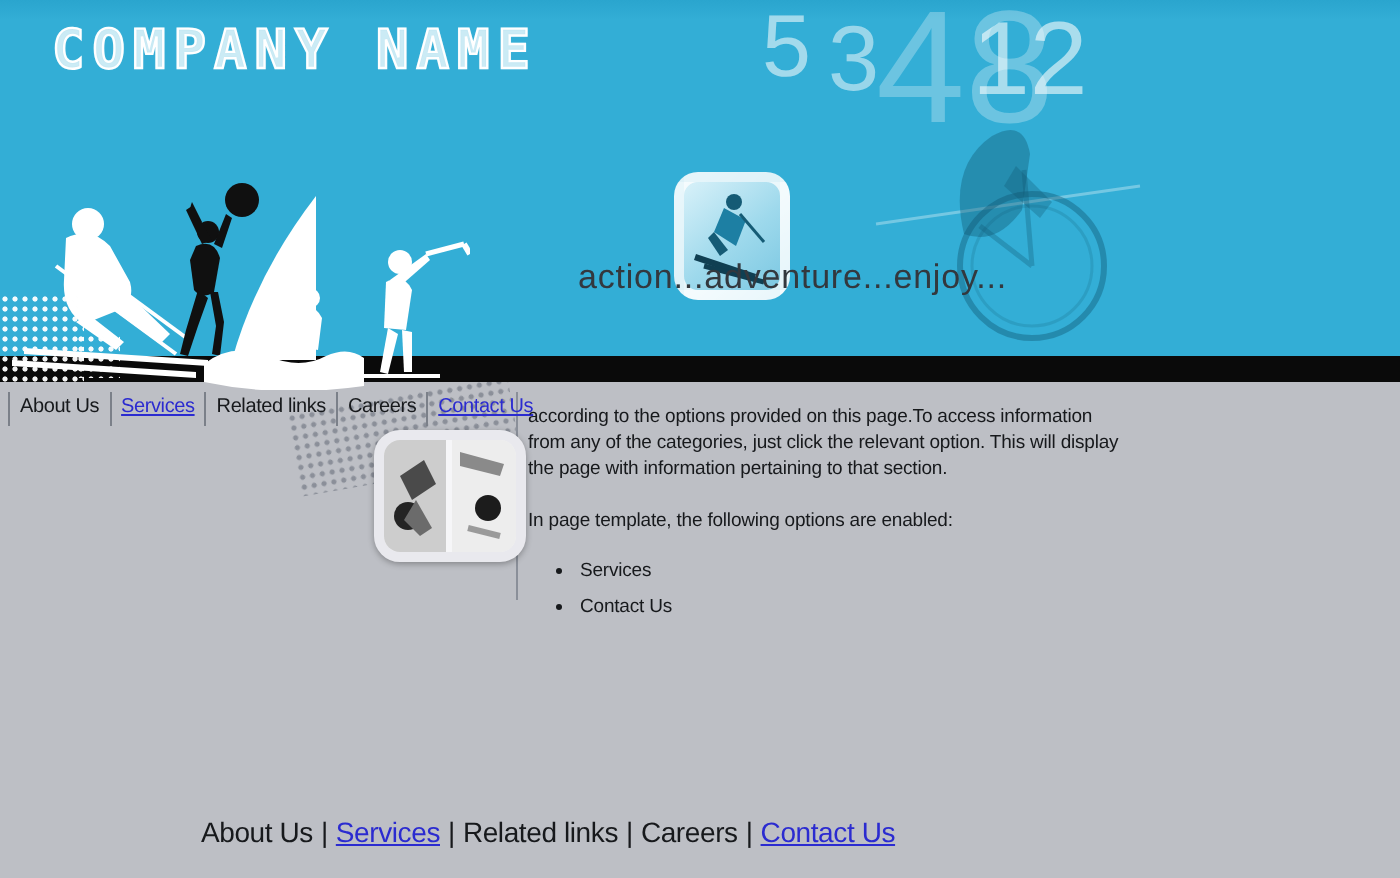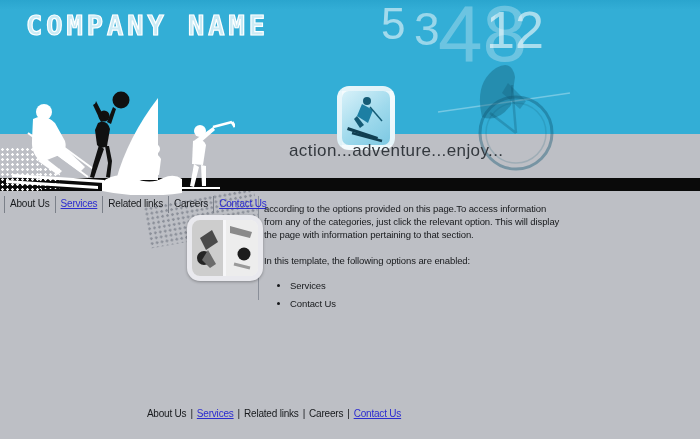--- a/index.html
+++ b/index.html
@@ -2,21 +2,21 @@
 <html><head>
 <meta charset="utf-8">
 <style>
   html,body { margin:0; padding:0; }
   .page {
     position:relative; width:700px; height:439px; overflow:hidden;
     background:#BDBFC5; font-family:"Liberation Sans", sans-serif;
   }
   
   .header {
-    position:absolute; left:0; top:0; width:700px; height:134px;
+    position:absolute; left:0; top:0; width:700px; height:178px;
     background:linear-gradient(180deg,#2aa5ce 0px,#33AED6 10px,#33AED6 100%);
   }
   .company-name {
     position:absolute; left:26px; top:10px;
     font-family:"DejaVu Sans Mono", monospace; font-weight:bold;
     font-size:27px; letter-spacing:4px; white-space:nowrap;
     color:rgba(255,255,255,0.16);
     -webkit-text-stroke:1.2px #ffffff;
     text-shadow:0 0 1px rgba(255,255,255,0.7);
   }
@@ -27,21 +27,21 @@
   .num-10 { left:486px; top:4px;  font-size:52px; opacity:.58; }
   .cyclist { position:absolute; left:420px; top:55px; }
   .header-thumb {
     position:absolute; left:337px; top:86px; width:48px; height:54px;
     border:5px solid rgba(255,255,255,0.75); border-radius:12px;
     background:linear-gradient(140deg,#d8f1f9 0%,#9ed9ec 55%,#7cc8e2 100%);
     overflow:hidden;
   }
   .tagline {
     position:absolute; left:289px; top:129px; font-size:17px;
-    color:#33383e; letter-spacing:.4px; white-space:nowrap;margin-top:12px;
+    color:#33383e; letter-spacing:.4px; white-space:nowrap;
   }
   .sports-art { position:absolute; left:0; top:85px; z-index:3; }
   
   .dots {
     position:absolute;
     background-image:radial-gradient(circle, rgba(255,255,255,0.95) 1.1px, rgba(255,255,255,0) 1.5px);
     background-size:5px 5px;
   }
   .dots-1 { left:0; top:147px; width:42px; height:44px; z-index:4; }
   .dots-2 { left:38px; top:167px; width:22px; height:22px; z-index:4; }
@@ -70,21 +70,21 @@
   }
   .text-block p { margin:0; }
   .text-block .p1 { margin-bottom:13px; }
   .text-block .p3 { margin-bottom:13px; }
   .text-block .p4 { margin-bottom:12px; }
   .text-block ul { margin:0; padding-left:26px; }
   .text-block li { margin-bottom:5px; }
   
   .footer {
     position:absolute; left:0; top:408px; width:548px; text-align:center;
-    font-size:10px; letter-spacing:-.2px; color:#17191c; z-index:5;
+    font-size:14px; letter-spacing:-.2px; color:#17191c; z-index:5;
   }
   .footer a { color:#17191c; text-decoration:none; }
   .footer a.link { color:#2B2BD0; text-decoration:underline; }
   .footer .sep { padding:0 4px; }
 </style>
 </head>
 <body>
 
 <div class="page">
 
@@ -184,21 +184,21 @@
       <rect x="31" y="0" width="3" height="56" fill="#f6f6f8"></rect>
       <rect x="34" y="0" width="32" height="56" fill="#ededed"></rect>
       <path d="M38 6 L60 12 L58 18 L38 13 Z" fill="#8a8a8a"></path>
       <circle cx="52" cy="34" r="6.5" fill="#1c1c1c"></circle>
       <path d="M42 44 L58 48" stroke="#9a9a9a" stroke-width="3" fill="none"></path>
     </svg>
   </div>
 
   <div class="text-block">
     <p class="p3">according to the options provided on this page.To access information from any of the categories, just click the relevant option. This will display the page with information pertaining to that section.</p>
-    <p class="p4">In this template, the following options are enabled:</p>
+    <p class="p4">In page template, the following options are enabled:</p>
     <ul>
       <li>Services</li>
       <li>Contact Us</li>
     </ul>
   </div>
 
   <div class="footer">
     <a>About Us</a><span class="sep">|</span><a class="link">Services</a><span class="sep">|</span><a>Related links</a><span class="sep">|</span><a>Careers</a><span class="sep">|</span><a class="link">Contact Us</a>
   </div>
 

